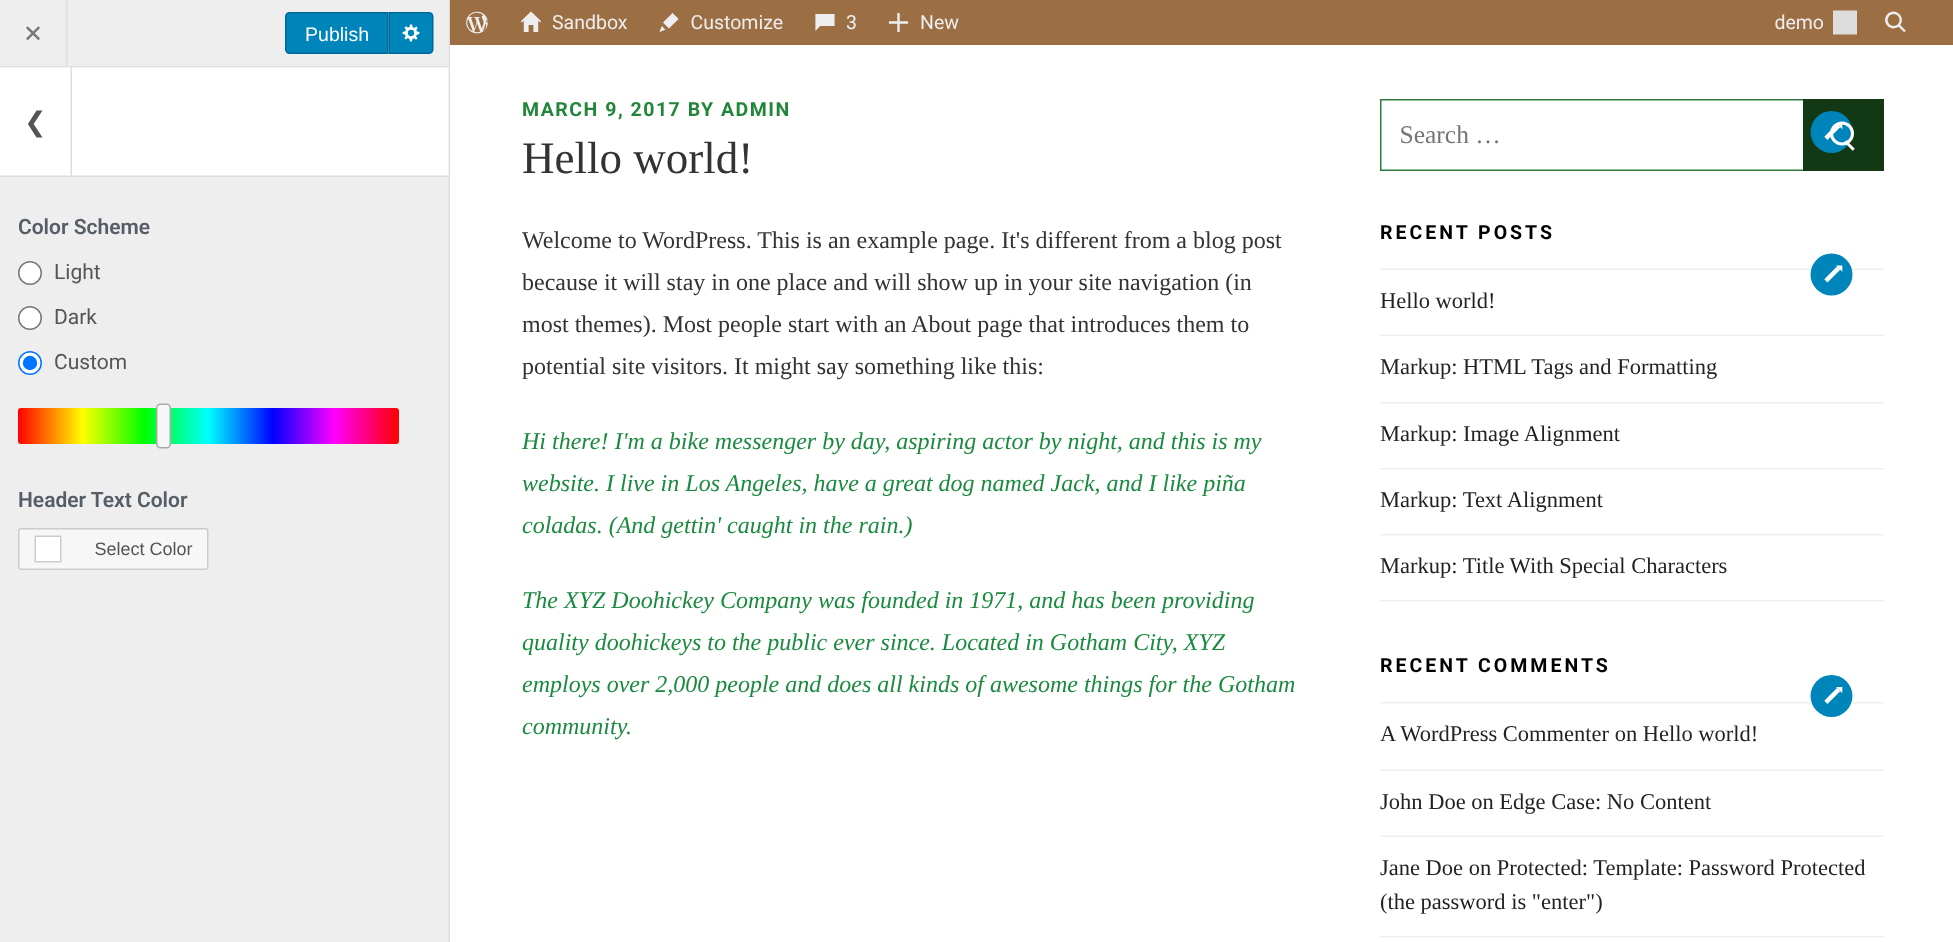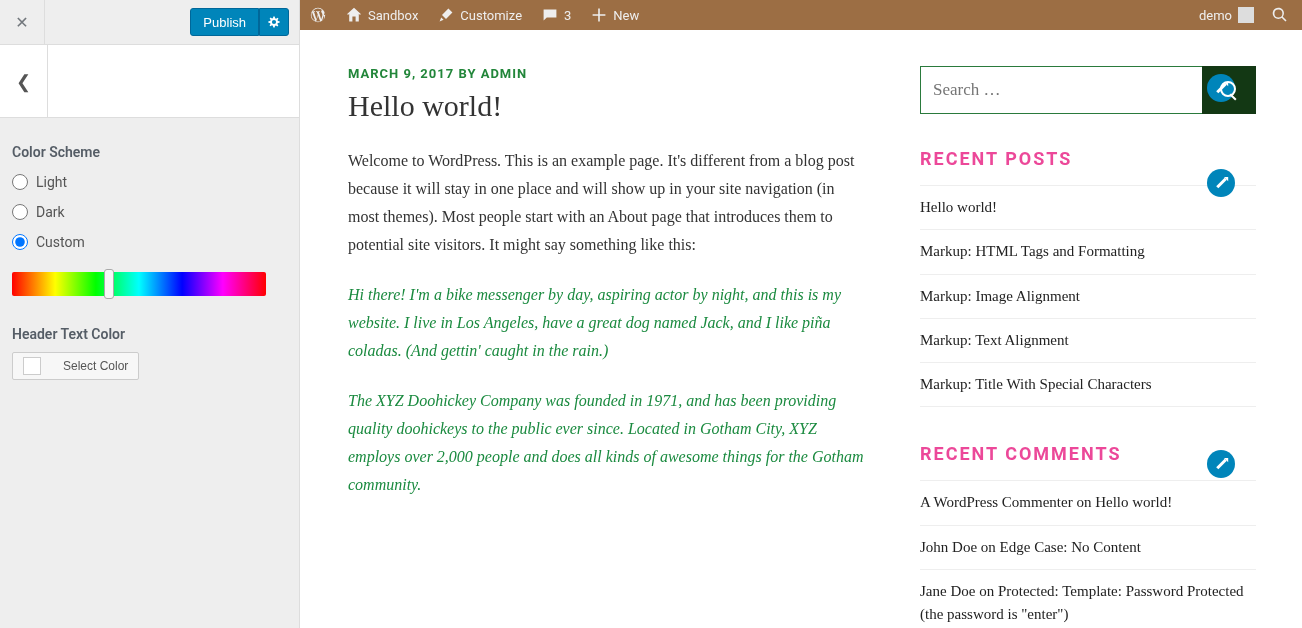--- a/index.html
+++ b/index.html
@@ -134,21 +134,21 @@
   
   .adminbar {
     height: 30px;
     background: #9c6e44;
     display: flex;
     align-items: center;
     color: #eee;
     font-size: 13px;
   }
   .ab-left { display: flex; align-items: center; height: 100%; }
-  .ab-right { display: flex; align-items: center; height: 100%; margin-left: auto; padding-right: 8px; gap: 8px; }
+  .ab-right { display: flex; align-items: center; height: 100%; margin-left: auto; padding-right: 24px; gap: 8px; }
   .ab-item {
     display: flex; align-items: center; gap: 6px;
     padding: 0 10px; height: 100%;
     cursor: pointer;
   }
   .ab-avatar { width: 16px; height: 16px; background: #ddd; }
 
   
   .site-content {
     display: flex;
@@ -195,22 +195,22 @@
   .search-btn .magnifier::before {
     content: ""; position: absolute; left: 1px; top: 1px;
     width: 12px; height: 12px; border: 2px solid #fff; border-radius: 50%;
   }
   .search-btn .magnifier::after {
     content: ""; position: absolute; left: 13px; top: 13px;
     width: 2px; height: 8px; background: #fff; transform: rotate(-45deg);
   }
 
   .widget-title {
-    font-size: 18px; font-weight: 700; letter-spacing: 2px;
-    color: #ec4899; margin: 0 0 16px;
+    font-size: 13px; font-weight: 700; letter-spacing: 2px;
+    color: #000000; margin: 0 0 16px;
   }
   .widget { margin-bottom: 36px; }
   .widget ul { list-style: none; }
   .widget li {
     font-size: 15px; color: #222;
     padding: 10px 0;
     border-bottom: 1px solid #eee;
     font-family: Georgia, serif;
     line-height: 1.55;
   }

